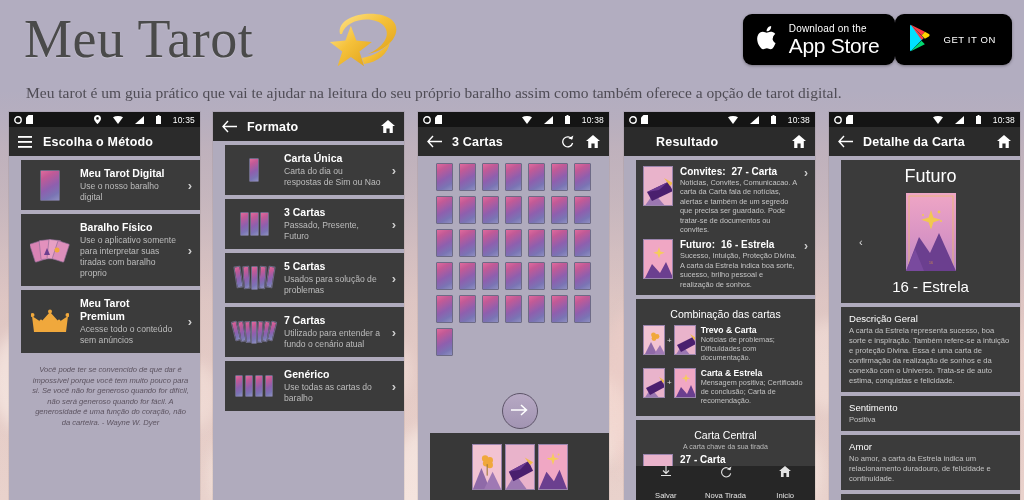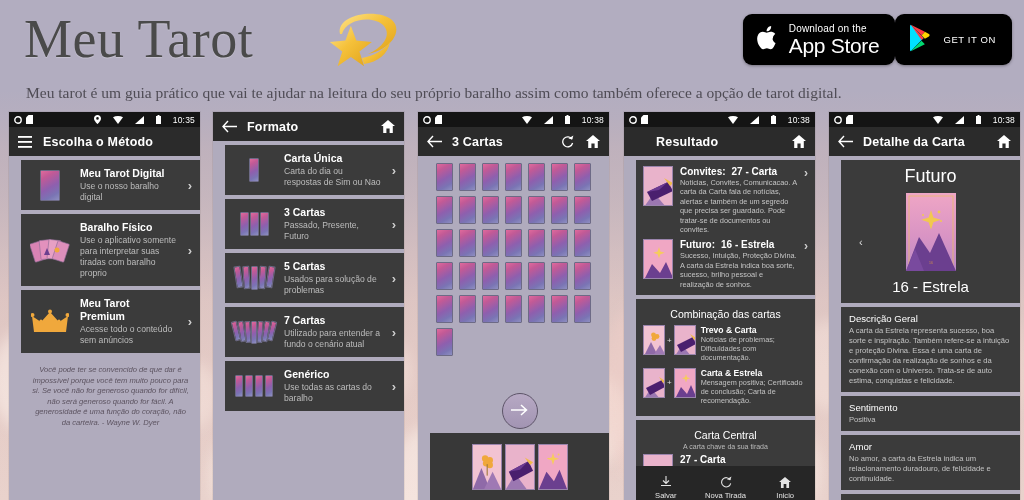--- a/index.html
+++ b/index.html
@@ -139,21 +139,21 @@
   .combo { display:flex; gap:5px; align-items:flex-start; margin-bottom:5px; }
   .combo .pair { display:flex; align-items:center; gap:2px; }
   .combo .pair .c { width:22px; height:30px; }
   .combo .plus { color:#ddd; font-size:8px; }
   .combo .ct1 { font-size:8.6px; font-weight:700; color:#fff; }
   .combo .ct2 { font-size:7.3px; line-height:9.2px; color:#c2c2c2; }
   .bottomnav {
     position:absolute; left:0; right:0; bottom:0; height:34px; background:#262626;
     display:flex; color:#e4e4e4;
   }
-  .bottomnav .item { flex:1; display:flex; flex-direction:column; align-items:center; justify-content:flex-end; gap:1px; }
+  .bottomnav .item { flex:1; display:flex; flex-direction:column; align-items:center; justify-content:space-between; gap:1px; }
   .bottomnav .lbl { font-size:7.6px; }
   .bottomnav .ico { font-size:11px; line-height:11px; }
 
   
   .detail-hero { background:#3b3b3b; padding:6px 0 8px; text-align:center; position:relative; }
   .detail-hero .big { font-size:18px; color:#fff; font-weight:400; }
   .detail-hero .bigcard {
     width:50px; height:78px; margin:6px auto 0; position:relative;
   }
   .detail-hero .cname { font-size:15px; color:#fff; margin-top:7px; }

